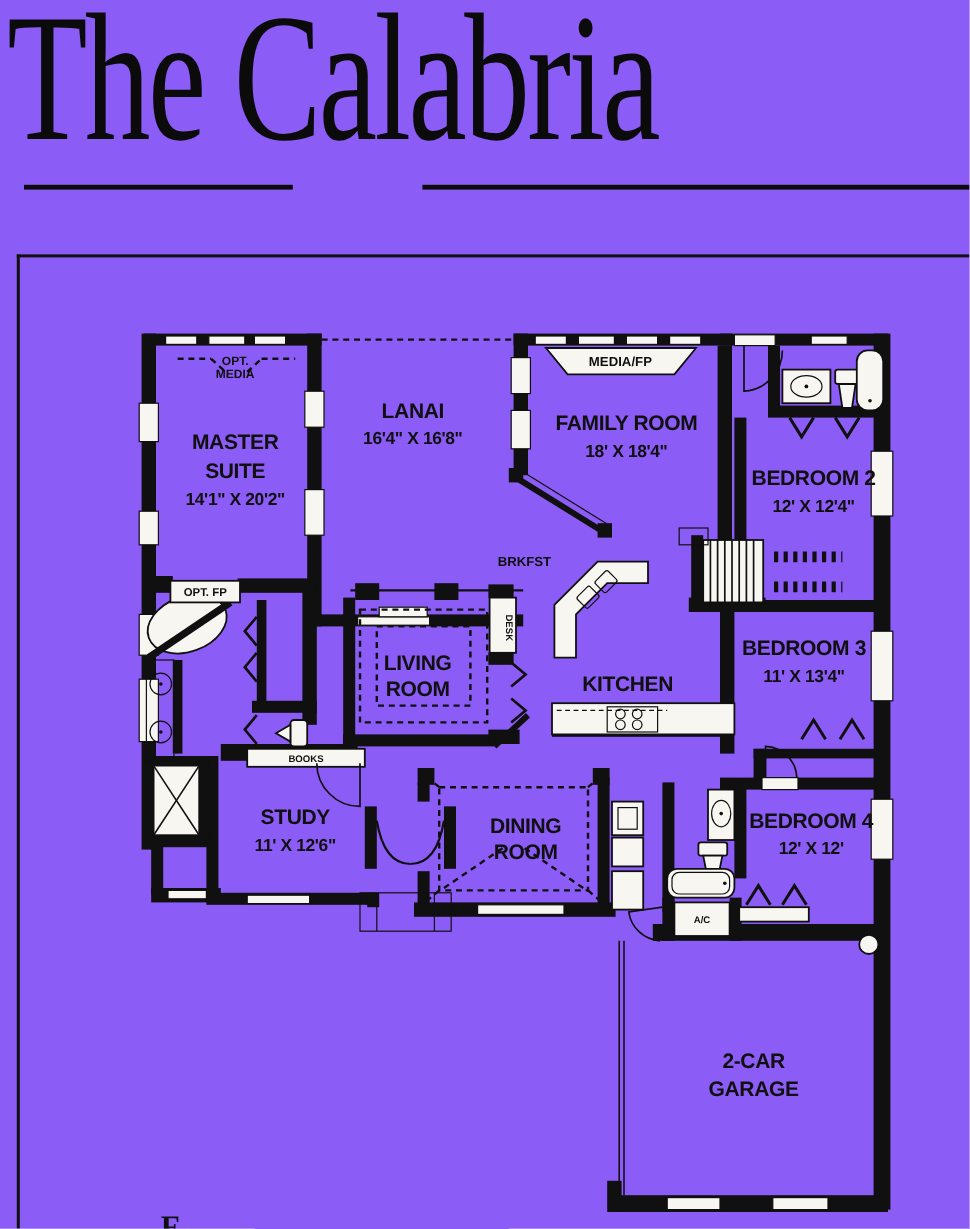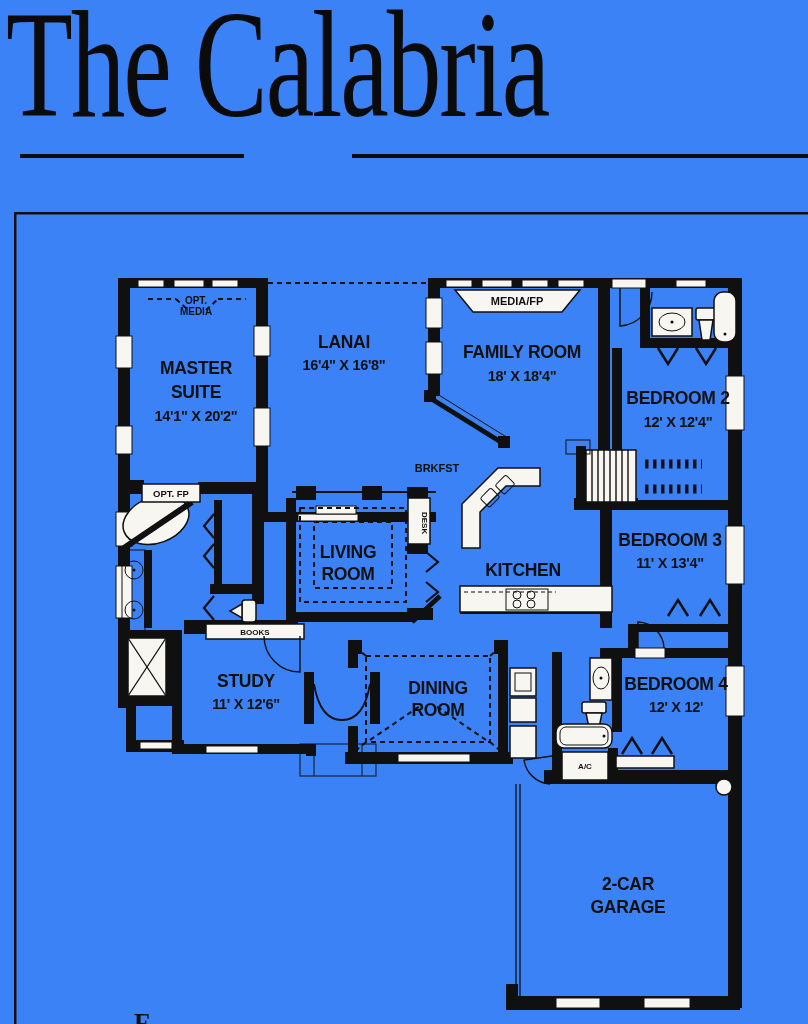--- a/index.html
+++ b/index.html
@@ -1,16 +1,16 @@
 <!DOCTYPE html>
 <html><head>
 <meta charset="utf-8">
 <style>
   html,body{margin:0;padding:0;}
-  .sheet{position:relative;width:808px;height:1024px;background:#3b82f6;overflow:hidden;
+  .sheet{position:relative;width:808px;height:1024px;background:#8b5cf6;overflow:hidden;
          font-family:"Liberation Sans",sans-serif;color:#101010;}
   .title{position:absolute;left:6px;top:-14px;font-family:"Liberation Serif",serif;
          font-size:152px;line-height:1.05;letter-spacing:-3px;color:#0b0b0b;
          transform:scaleX(0.72);transform-origin:0 0;white-space:nowrap;font-weight:400;}
   .rule{position:absolute;height:4px;background:#0b0b0b;top:154px;}
   .rule.r1{left:20px;width:224px;}
   .rule.r2{left:352px;width:456px;}
   svg{position:absolute;left:0;top:0;}
   svg text{font-family:"Liberation Sans",sans-serif;font-weight:bold;fill:#101010;}
   .room{font-size:17.5px;letter-spacing:-0.3px;}

